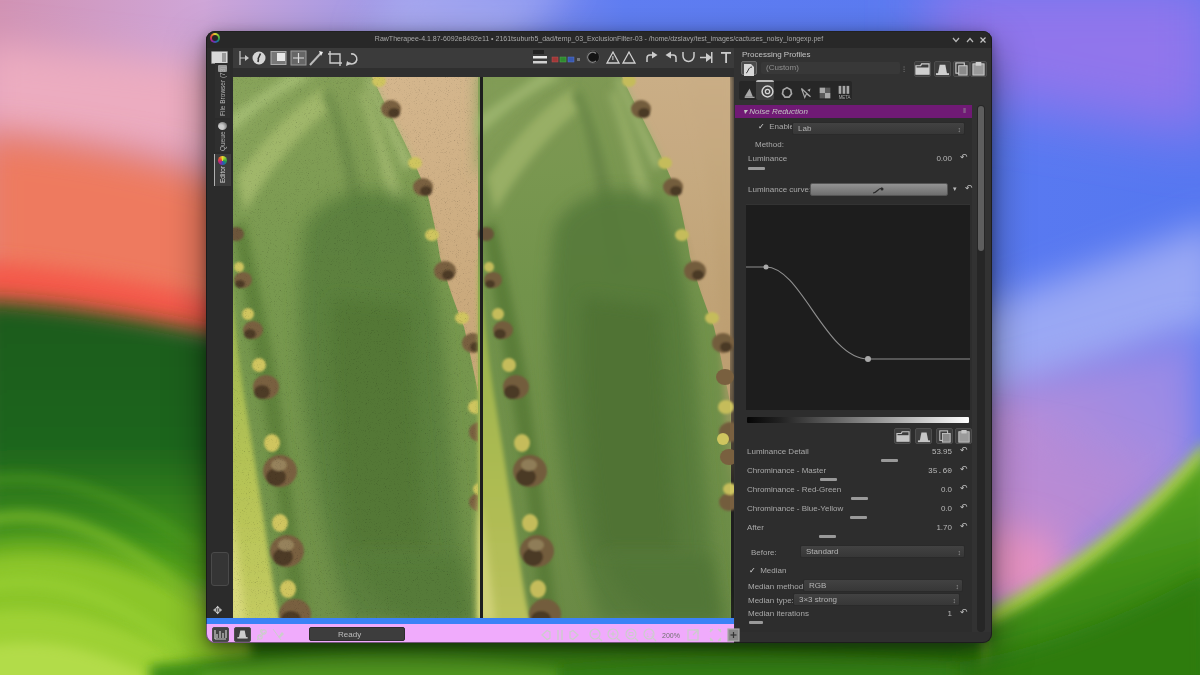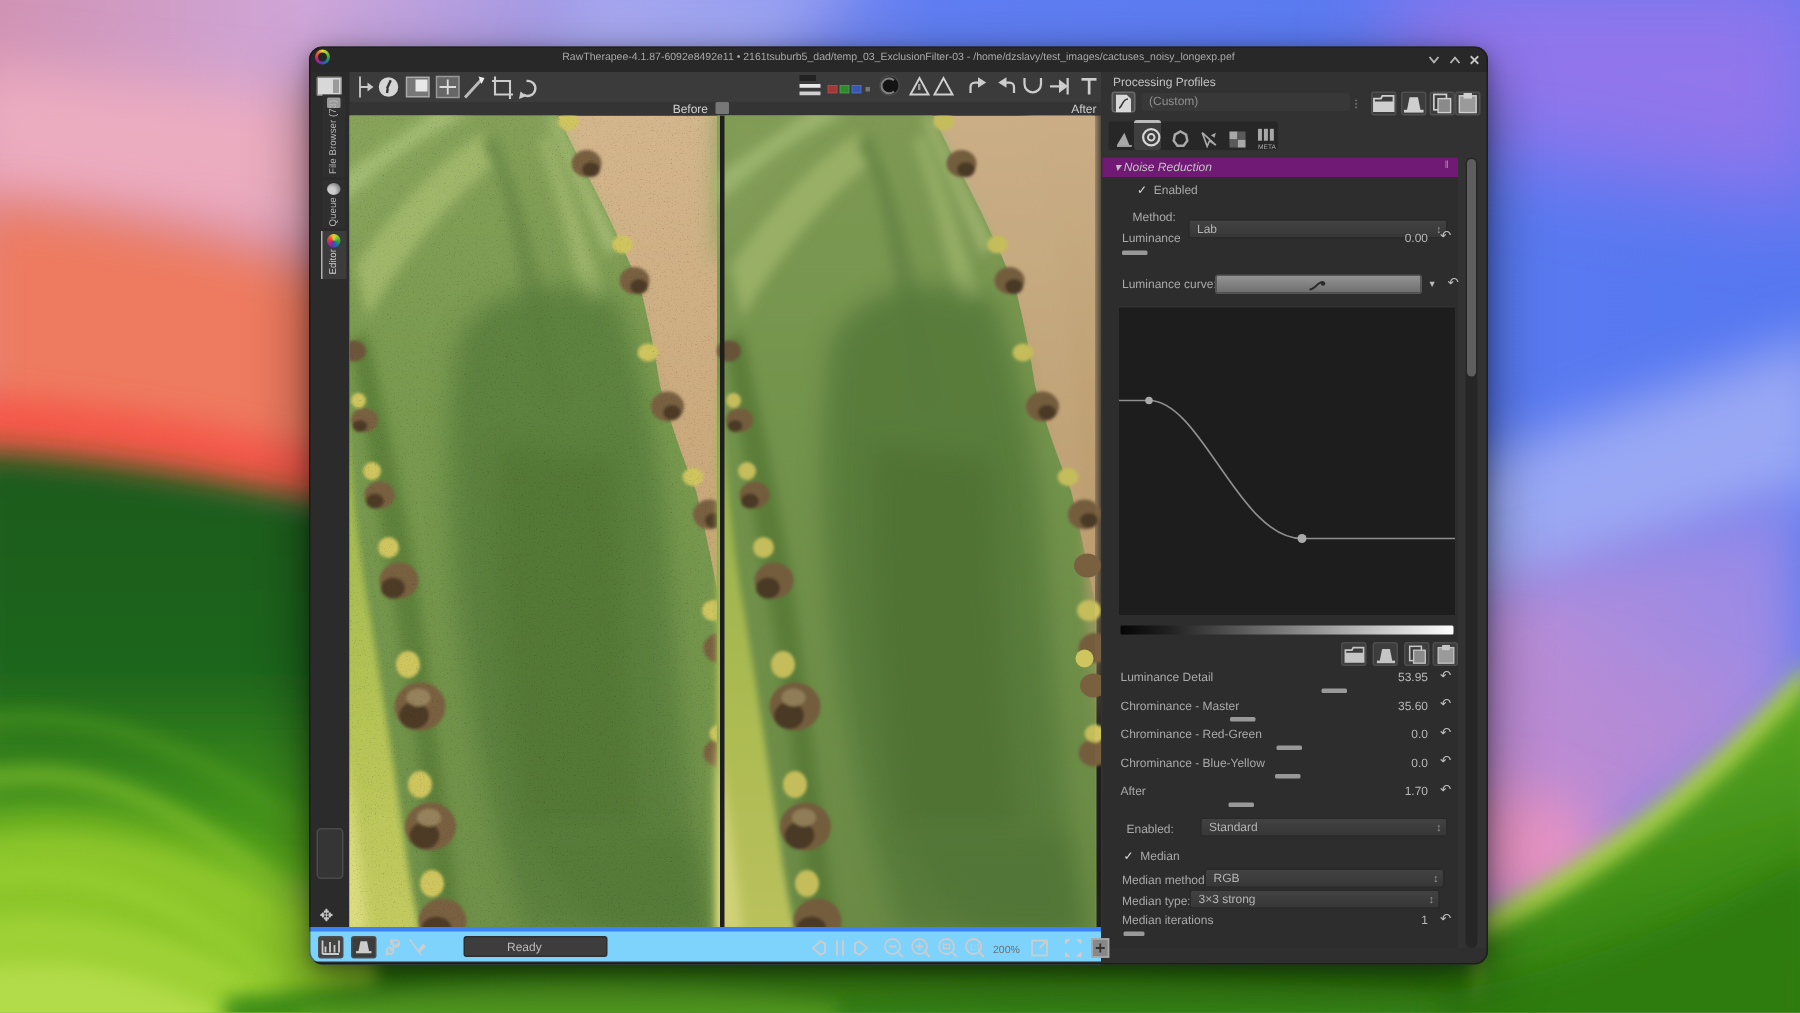--- a/index.html
+++ b/index.html
@@ -15,21 +15,21 @@
   #winborder { position:absolute; left:206px; top:31px; width:786px; height:612px; border-radius:9px;
     box-shadow: inset 0 0 0 1px rgba(15,15,15,0.55), inset 0 1px 0 rgba(90,90,90,0.25); pointer-events:none; z-index:50; }
   .abs { position:absolute; }
   #titlebar { left:0; top:0; width:786px; height:17px; background:#282828; }
   #title { left:0; top:4px; width:786px; text-align:center; font-size:7px; color:#a8a8a8; letter-spacing:0; white-space:nowrap; }
   #toolbar { left:27px; top:17px; width:501px; height:20px; background:#3b3b3b; }
   #labelband { left:27px; top:37px; width:501px; height:9px; background:#343434; }
   #leftstrip { left:0; top:17px; width:27px; height:570px; background:#2b2b2b; }
   #panearea { left:27px; top:46px; width:501px; height:541px; background:#2a2a2a; }
   #rightpanel { left:528px; top:17px; width:292px; height:584px; background:#323232; }
-  #bottombar { left:0; top:587px; width:528px; height:25px; background:#7dd3fc; border-top:3px solid #3b82f6; }
+  #bottombar { left:0; top:587px; width:528px; height:25px; background:#f0abfc; border-top:6px solid #3b82f6; }
   .lbl { color:#a9a9a9; font-size:8px; white-space:nowrap; }
   .val { color:#b8b8b8; font-size:8px; }
   .rst { color:#c0c0c0; font-size:9px; line-height:9px; }
   .dd { height:13px; background:linear-gradient(#424242,#373737); border:1px solid #2a2a2a; border-radius:2px;
         color:#b4b4b4; font-size:8px; line-height:11px; padding-left:5px; }
   .dd::after { content:"\2195"; position:absolute; right:3px; top:1px; color:#999; font-size:7px; }
   .pbtn { width:17px; height:16px; background:#3d3d3d; border:1px solid #4e4e4e; border-radius:2px;
           display:flex; align-items:center; justify-content:center; }
   .ttab { width:18px; height:17px; display:flex; align-items:center; justify-content:center; }
 </style>
@@ -193,25 +193,20 @@
             <path d="M438,3.5 l-5.5,3.5 l5.5,3.5 z" fill="#ccc"></path>
           <path d="M450,4 v4 a5.5,5.5 0 0 0 11,0 v-4" stroke="#ccc" stroke-width="1.5" fill="none"></path>
           <path d="M467,9.5 h8" stroke="#ccc" stroke-width="1.5" fill="none"></path>
             <path d="M473,5 l6,4.5 l-6,4.5 z" fill="#ccc"></path>
             <rect x="478" y="4" width="1.5" height="11" fill="#ccc"></rect>
           <rect x="488" y="4" width="10" height="1.8" fill="#ccc"></rect>
             <rect x="492.2" y="4" width="1.8" height="11" fill="#ccc"></rect>
         </g>
       </svg>
     </div>
-    <div id="labelband" class="abs">
-      <div style="position:absolute;right:262px;top:0px;color:#d0d0d0;font-size:8px;">Before</div>
-      <div style="position:absolute;right:248px;top:0px;width:9px;height:8px;background:#777;border-radius:1px;"></div>
-      <div style="position:absolute;right:3px;top:0px;color:#d0d0d0;font-size:8px;">After</div>
-    </div>
     <div id="panearea" class="abs">
       <svg width="501" height="541" viewBox="0 0 501 541">
         <defs>
           <linearGradient id="tanG" x1="0" y1="0" x2="0" y2="1">
             <stop offset="0" stop-color="#d4b68d"></stop>
             <stop offset="0.5" stop-color="#c8a779"></stop>
             <stop offset="1" stop-color="#c2a173"></stop>
           </linearGradient>
           <linearGradient id="leafG" x1="0" y1="0" x2="0" y2="1">
             <stop offset="0" stop-color="#85a058"></stop>
@@ -409,21 +404,21 @@
 
       <div class="abs" style="left:1px;top:57px;width:237px;height:527px;background:#2d2d2d;"></div>
 
       <div class="abs" style="left:1px;top:57px;width:237px;height:13px;background:#701a75;font-style:italic;">
         <span style="position:absolute;left:8px;top:2px;color:#c2c2c2;font-size:8px;">▾ Noise Reduction</span>
         <span style="position:absolute;left:228px;top:2px;color:#999;font-size:7px;">‖</span>
       </div>
 
       <div class="abs" style="left:24px;top:74px;color:#a9a9a9;font-size:8px;"><span style="color:#ddd;">✓</span>&nbsp; Enabled</div>
       <div class="abs lbl" style="left:21px;top:92px;">Method:</div>
-      <div class="abs dd" style="left:58px;top:98px;width:173px;">Lab</div>
+      <div class="abs dd" style="left:58px;top:74px;width:173px;">Lab</div>
 
       <div class="abs lbl" style="left:14px;top:106px;">Luminance</div>
       <div class="abs val" style="left:188px;top:106px;width:30px;text-align:right;">0.00</div>
       <div class="abs rst" style="left:226px;top:105px;">↶</div>
       <div class="abs" style="left:14px;top:119px;width:17px;height:3px;background:#999;border-radius:1px;"></div>
 
       <div class="abs lbl" style="left:14px;top:137px;">Luminance curve:</div>
       <div class="abs" style="left:76px;top:135px;width:138px;height:13px;background:linear-gradient(#939393,#6e6e6e);border:1px solid #555;border-radius:2px;">
         <svg width="16" height="11" viewBox="0 0 16 11" style="position:absolute;left:60px;top:1px;">
             <path d="M2,8 C6,8 7,3 11,3" stroke="#2a2a2a" stroke-width="1.2" fill="none"></path>
@@ -467,37 +462,37 @@
             <rect x="2" y="2" width="12" height="12" fill="#9a9a9a" stroke="#c5c5c5" stroke-width="1"></rect>
             <rect x="5" y="0" width="6" height="4" fill="#c5c5c5"></rect>
           </svg>
         </div>
 
       <div class="abs lbl" style="left:13px;top:399px;">Luminance Detail</div>
       <div class="abs val" style="left:188px;top:399px;width:30px;text-align:right;">53.95</div>
       <div class="abs rst" style="left:226px;top:398px;">↶</div>
       <div class="abs" style="left:147px;top:411px;width:17px;height:3px;background:#999;border-radius:1px;"></div>
       <div class="abs lbl" style="left:13px;top:418px;">Chrominance - Master</div>
-      <div class="abs val" style="left:188px;top:418px;width:30px;text-align:right;">35.60</div>
+      <div class="abs val" style="left:188px;top:418px;width:30px;text-align:right;font-family:Liberation Mono, monospace;">35.60</div>
       <div class="abs rst" style="left:226px;top:417px;">↶</div>
       <div class="abs" style="left:86px;top:430px;width:17px;height:3px;background:#999;border-radius:1px;"></div>
       <div class="abs lbl" style="left:13px;top:437px;">Chrominance - Red-Green</div>
       <div class="abs val" style="left:194px;top:437px;width:24px;text-align:right;">0.0</div>
       <div class="abs rst" style="left:226px;top:436px;">↶</div>
       <div class="abs" style="left:117px;top:449px;width:17px;height:3px;background:#999;border-radius:1px;"></div>
       <div class="abs lbl" style="left:13px;top:456px;">Chrominance - Blue-Yellow</div>
       <div class="abs val" style="left:194px;top:456px;width:24px;text-align:right;">0.0</div>
       <div class="abs rst" style="left:226px;top:455px;">↶</div>
       <div class="abs" style="left:116px;top:468px;width:17px;height:3px;background:#999;border-radius:1px;"></div>
       <div class="abs lbl" style="left:13px;top:475px;">After</div>
       <div class="abs val" style="left:191px;top:475px;width:27px;text-align:right;">1.70</div>
       <div class="abs rst" style="left:226px;top:474px;">↶</div>
       <div class="abs" style="left:85px;top:487px;width:17px;height:3px;background:#999;border-radius:1px;"></div>
 
-      <div class="abs lbl" style="left:17px;top:500px;">Enabled:</div>
+      <div class="abs lbl" style="left:17px;top:500px;">Before:</div>
       <div class="abs dd" style="left:66px;top:497px;width:165px;">Standard</div>
 
       <div class="abs" style="left:15px;top:518px;color:#a9a9a9;font-size:8px;"><span style="color:#ddd;">✓</span>&nbsp; Median</div>
       <div class="abs lbl" style="left:14px;top:534px;">Median method:</div>
       <div class="abs dd" style="left:69px;top:531px;width:160px;">RGB</div>
       <div class="abs lbl" style="left:14px;top:548px;">Median type:</div>
       <div class="abs dd" style="left:59px;top:545px;width:167px;">3×3 strong</div>
       <div class="abs lbl" style="left:14px;top:561px;">Median iterations</div>
       <div class="abs val" style="left:200px;top:561px;width:18px;text-align:right;">1</div>
       <div class="abs rst" style="left:226px;top:560px;">↶</div>

